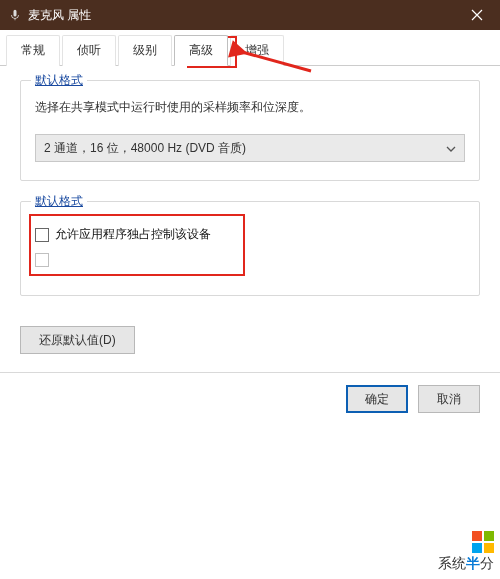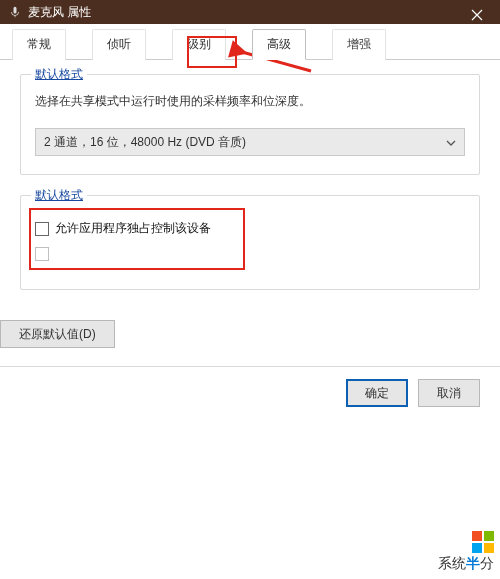--- a/index.html
+++ b/index.html
@@ -6,44 +6,43 @@
   html, body { margin:0; padding:0; }
   body {
     width:500px; height:579px;
     font-family: "Microsoft YaHei", "Segoe UI", sans-serif;
     font-size:12px;
     background:#fff;
     position:relative;
     overflow:hidden;
   }
   .titlebar {
-    height:24px;
+    height:30px;
     background:#4b2e1f;
     color:#fff;
     display:flex;
     align-items:center;
     padding:0 8px;
     position:relative;
   }
   .titlebar .mic-icon { width:14px; height:14px; margin-right:6px; display:flex; align-items:center; justify-content:center;}
   .titlebar .mic-icon svg { width:12px; height:12px; }
   .titlebar .title { flex:1; font-size:12px; }
   .titlebar .close {
     position:absolute; right:0; top:0; width:46px; height:30px;
     display:flex; align-items:center; justify-content:center;
     color:#fff; font-size:16px;
     cursor:pointer;
   }
   .tabs {
     display:flex;
     border-bottom:1px solid #ccc;
     background:#fff;
-    padding:4px 6px 0 12px;
-    position:relative;
-    gap:24px;
+    padding:4px 6px 0 6px;
+    position:relative;
   }
   .tab {
     padding:6px 14px;
     border:1px solid #ccc;
     border-bottom:none;
     margin-right:2px;
     background:#fff;
     color:#333;
     cursor:pointer;
     position:relative;
@@ -146,21 +145,21 @@
   .footer-sep {
     border-top:1px solid #d9d9d9;
     margin:0 0 12px 0;
   }
   .footer {
     display:flex;
     justify-content:flex-end;
     gap:10px;
     padding:0 20px 0 0;
   }
-  .restore-wrap { margin-bottom:18px;}
+  .restore-wrap { padding-left:20px; margin-bottom:18px;}
   .watermark {
     position:absolute;
     right:6px; bottom:6px;
     text-align:right;
     font-family:Liberation Mono, monospace;
   }
   .watermark .sq {
     display:grid;
     grid-template-columns:10px 10px;
     grid-template-rows:10px 10px;

